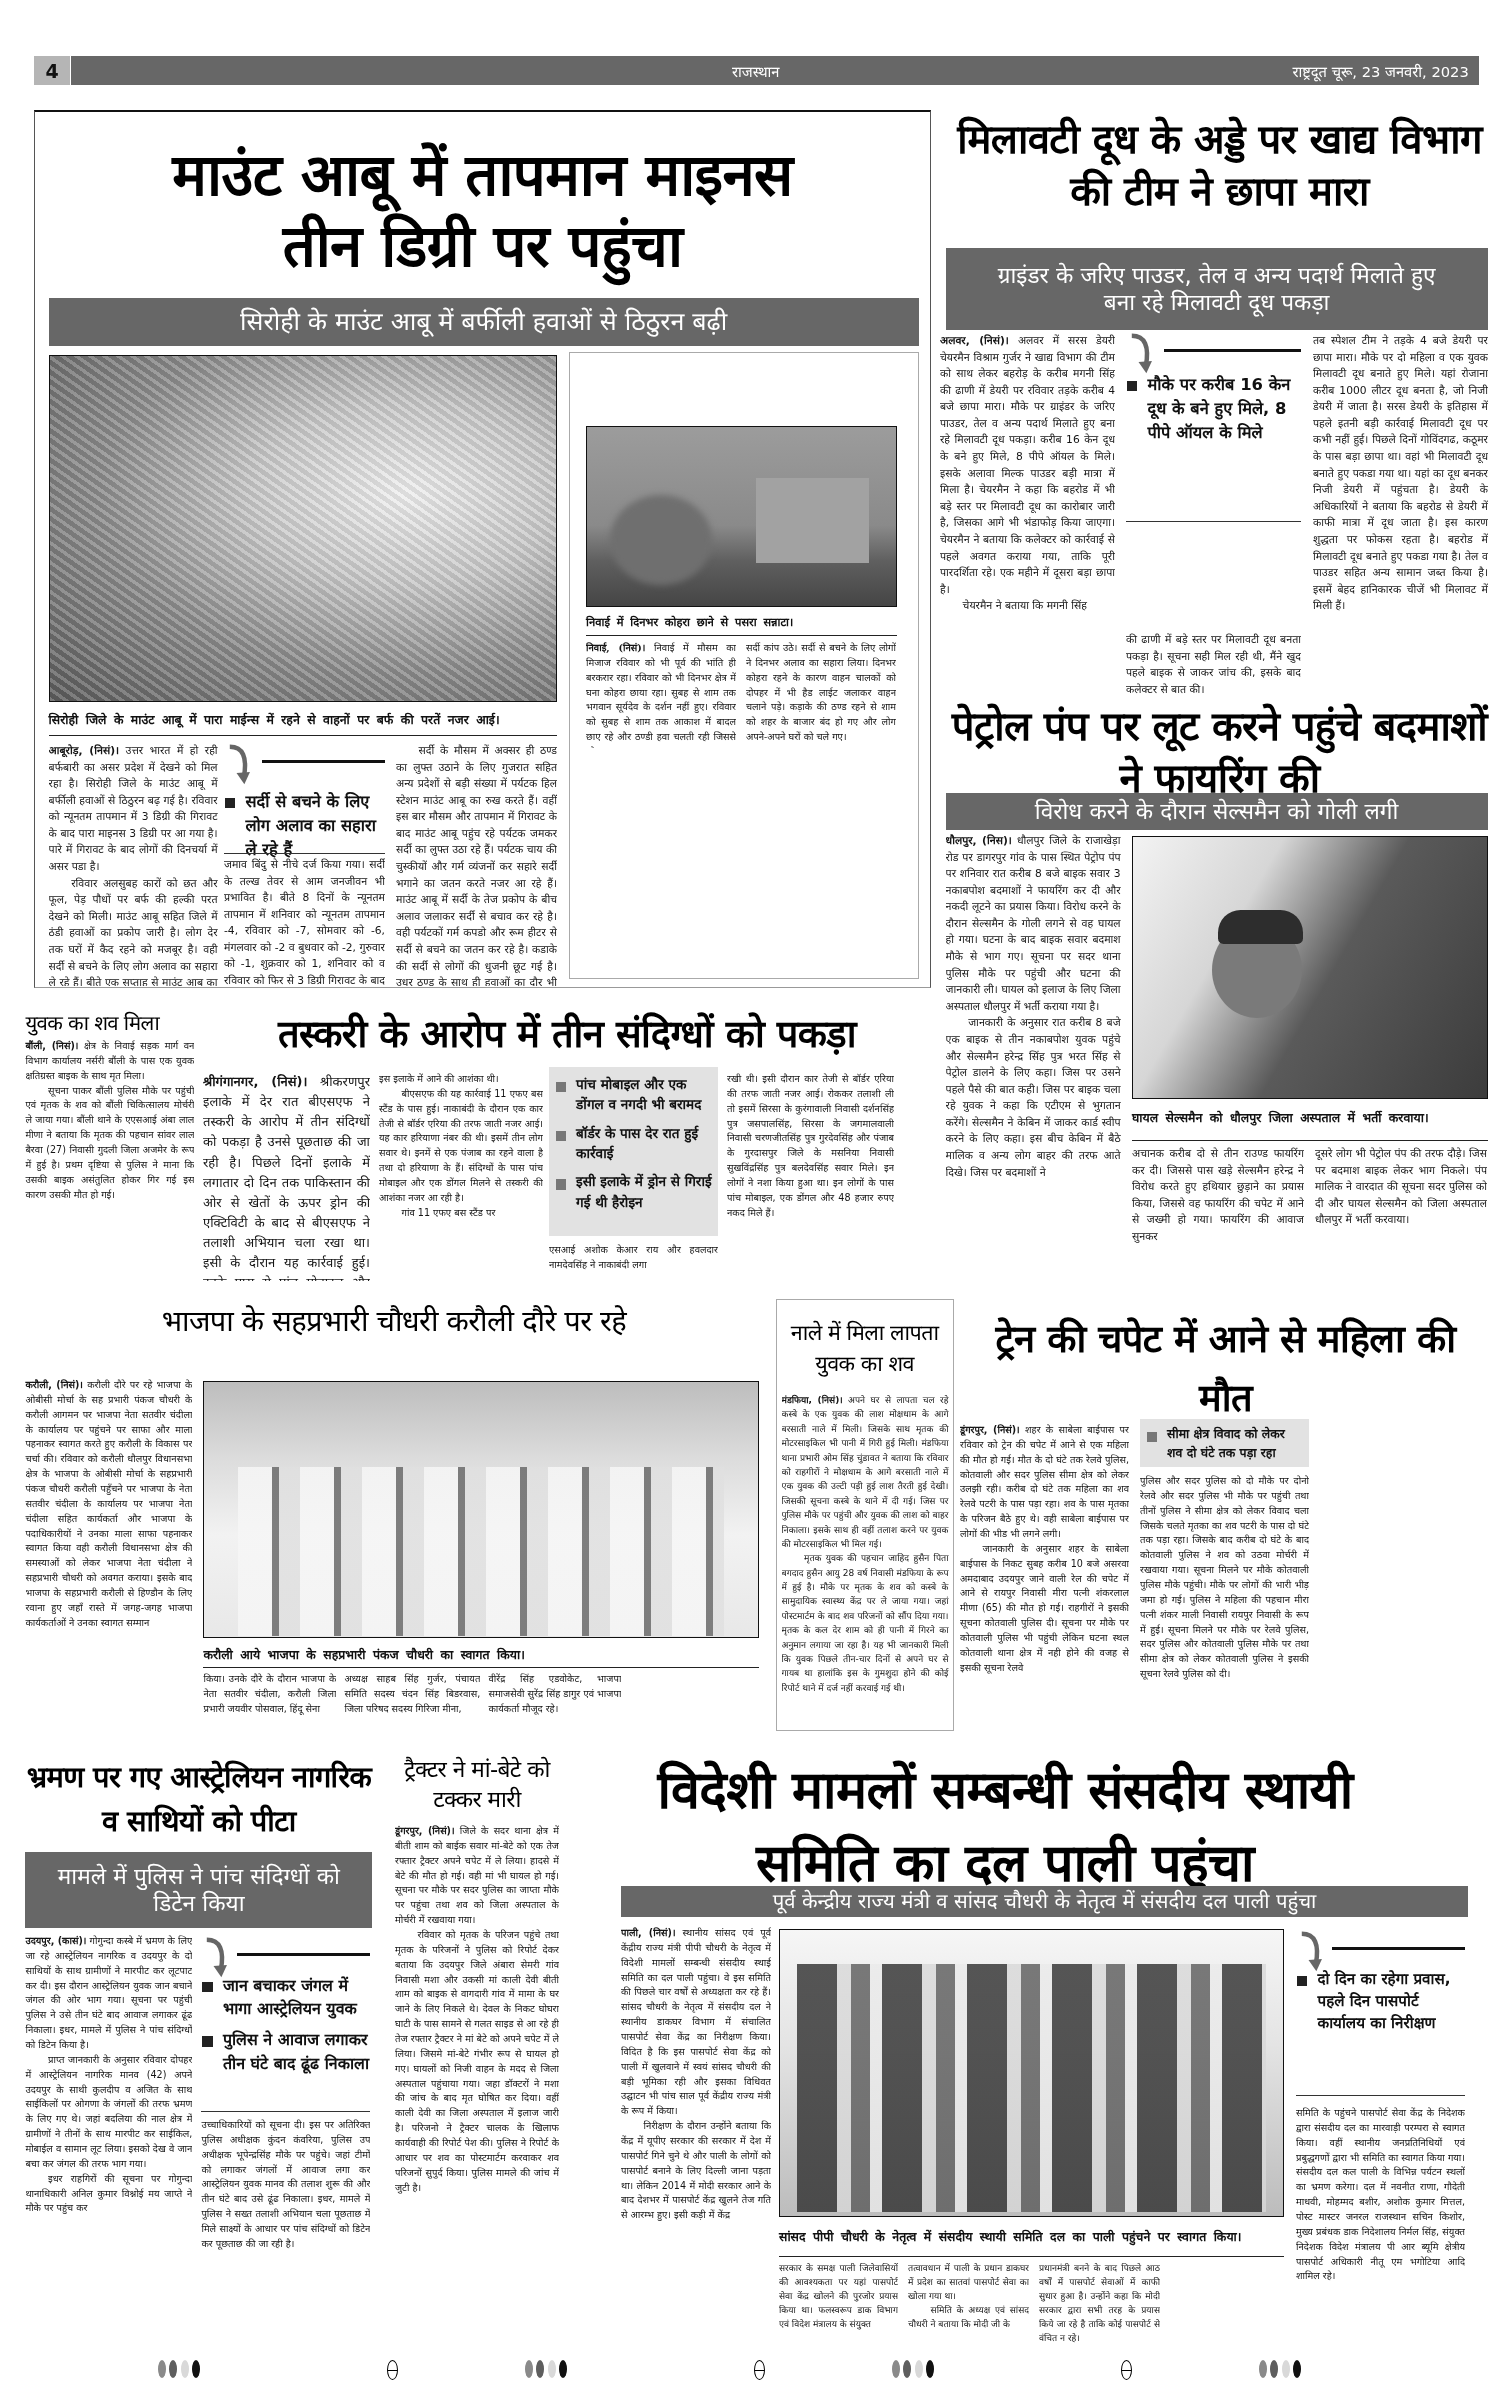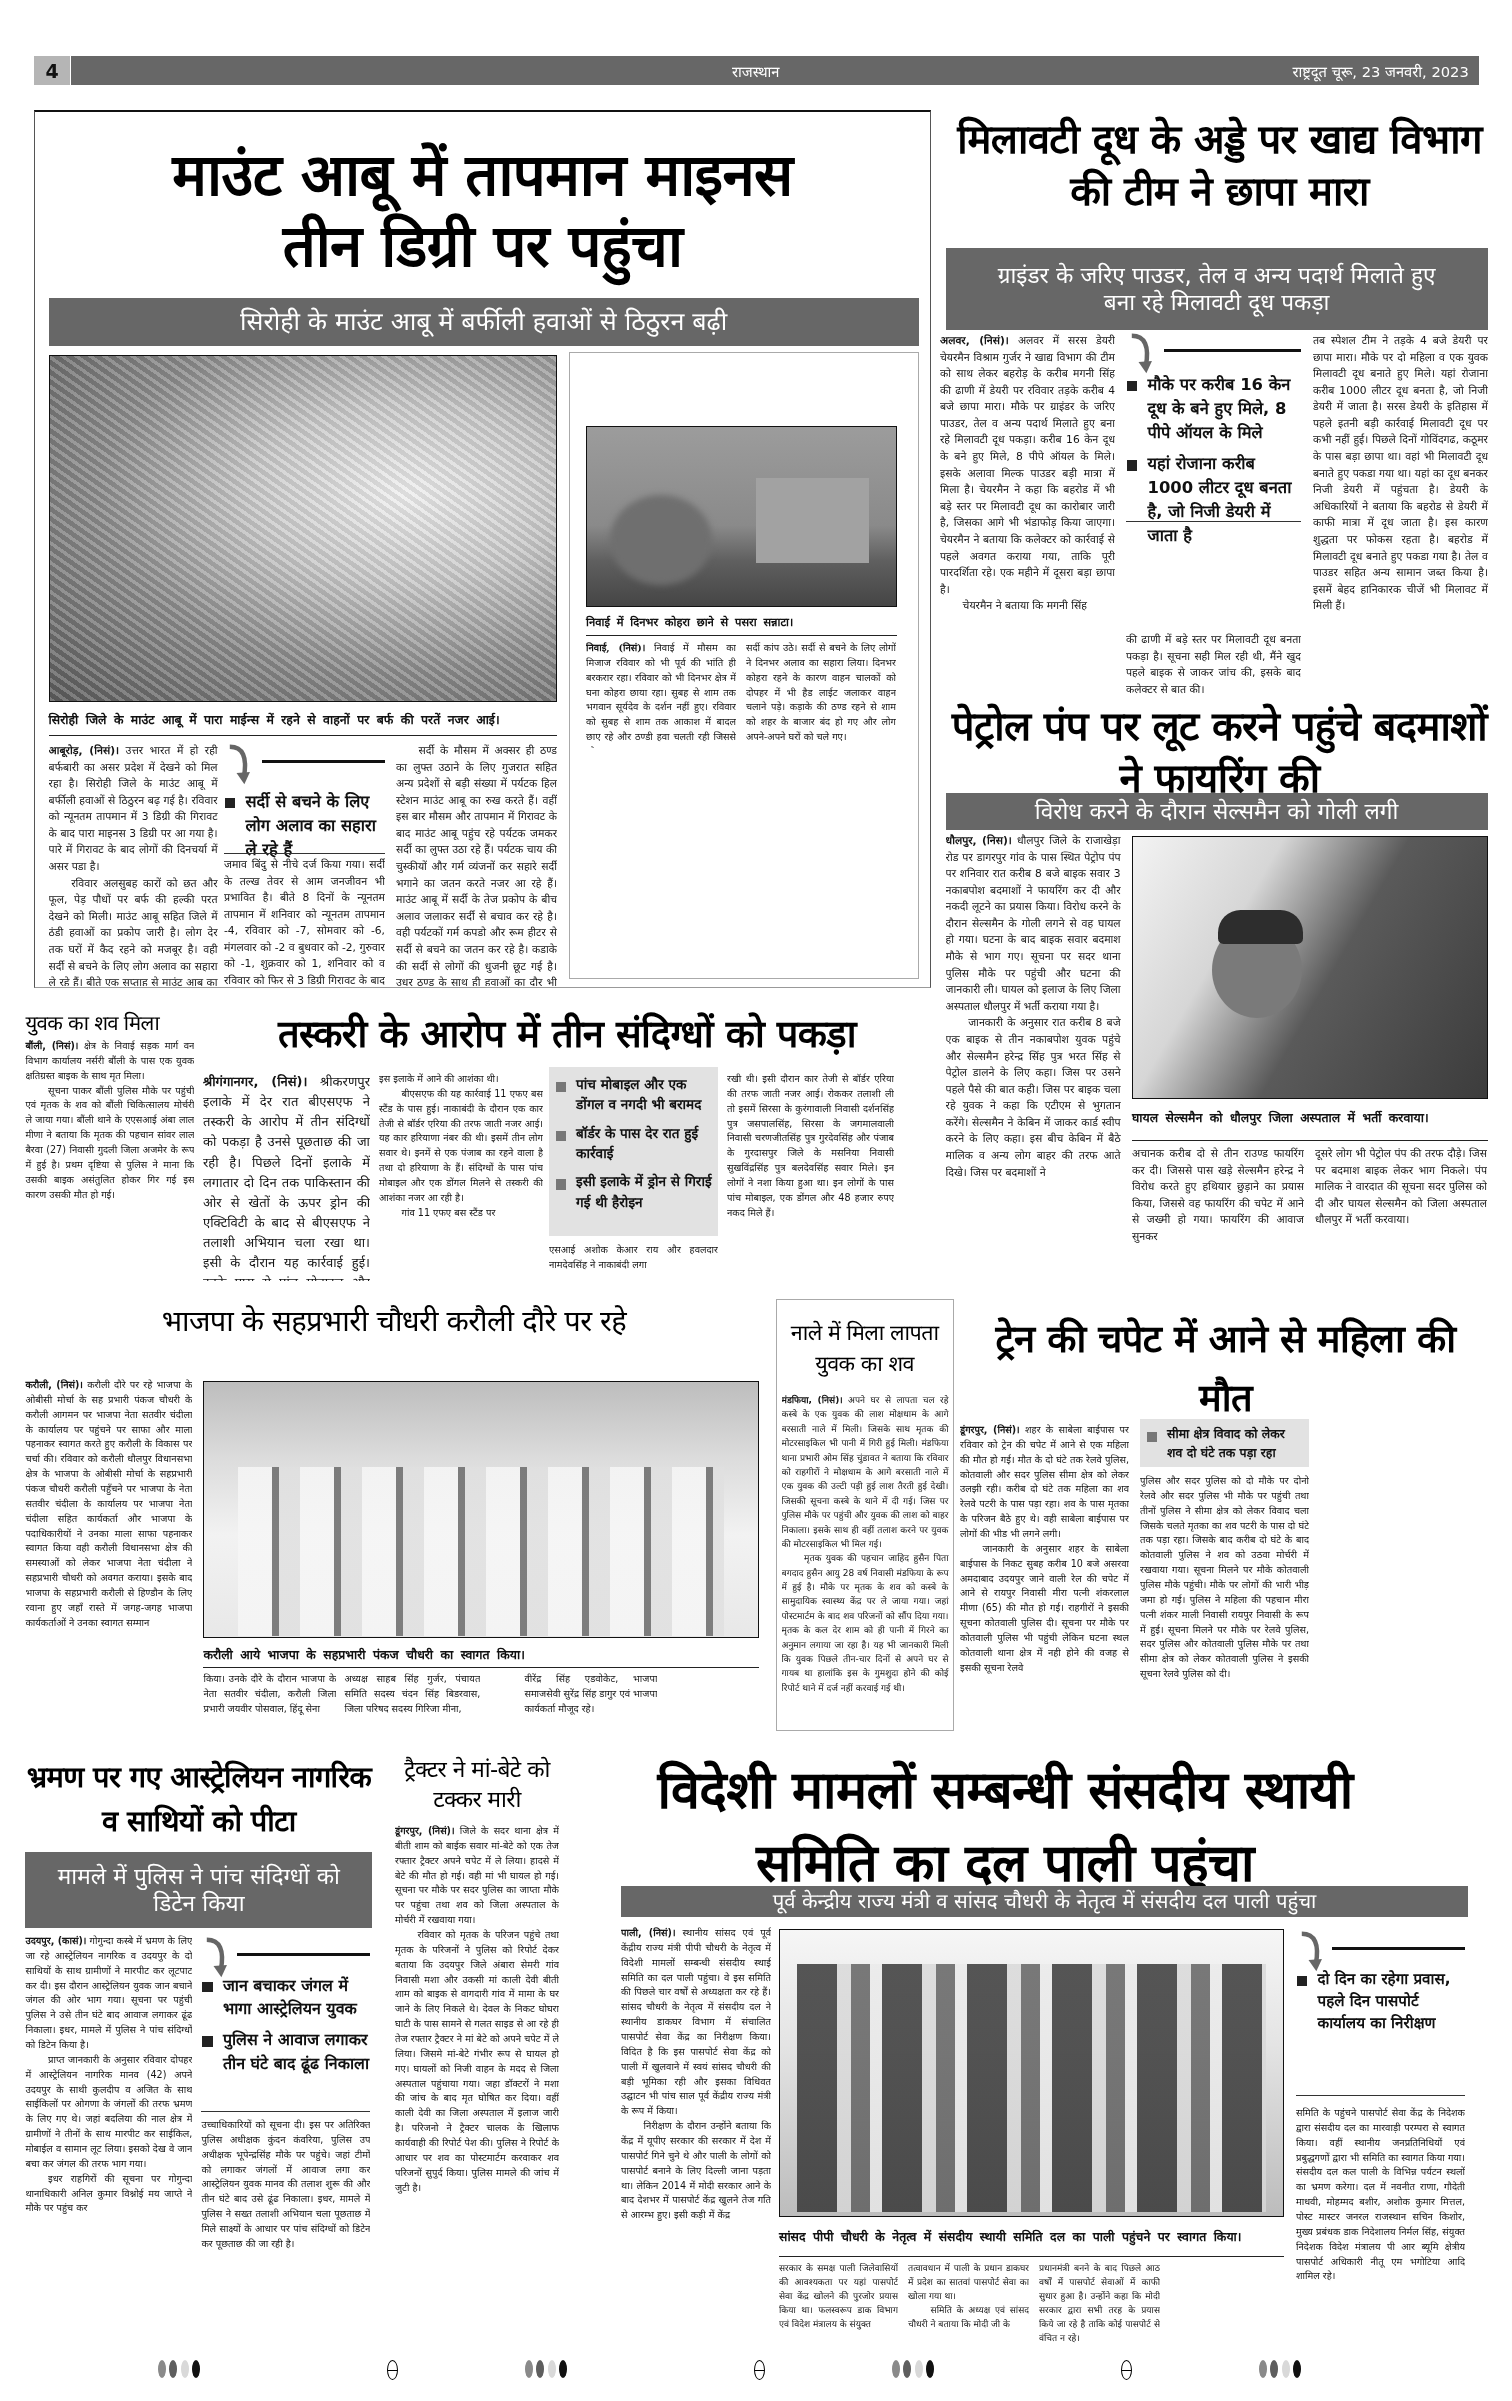--- a/index.html
+++ b/index.html
@@ -100,21 +100,20 @@
     <p>चेयरमैन ने बताया कि मगनी सिंह</p>
   </div>
   <div class="abs" style="left:186px;top:223px;width:175px;height:181px;">
     <svg class="arrow" viewBox="0 0 60 75" style="position:absolute;left:0;top:0;">
         <path d="M10 5 Q45 5 35 60" fill="none" stroke="#666" stroke-width="8"></path>
         <path d="M22 52 L36 72 L46 50 Z" fill="#666"></path>
       </svg>
     <div style="position:absolute;left:38px;top:16px;right:0;height:3.4px;background:#111;"></div>
     <ul class="hl" style="position:absolute;left:0;top:40px;font-size:16.4px;">
       <li>मौके पर करीब 16 केन दूध के बने हुए मिले, 8 पीपे ऑयल के मिले</li>
-      <li>यहां रोजाना करीब 1000 लीटर दूध बनता है, जो निजी डेयरी में जाता है</li>
     </ul>
     <div style="position:absolute;left:0;bottom:-8px;right:0;height:1.1px;background:#333;"></div>
   </div>
   <div class="abs body" style="left:186px;top:522px;width:175px;height:62px;">
     <p>की ढाणी में बड़े स्तर पर मिलावटी दूध बनता पकड़ा है। सूचना सही मिल रही थी, मैंने खुद पहले बाइक से जाकर जांच की, इसके बाद कलेक्टर से बात की।</p>
   </div>
   <div class="abs body" style="left:373px;top:223px;width:175px;height:361px;">
     <p>तब स्पेशल टीम ने तड़के 4 बजे डेयरी पर छापा मारा। मौके पर दो महिला व एक युवक मिलावटी दूध बनाते हुए मिले। यहां रोजाना करीब 1000 लीटर दूध बनता है, जो निजी डेयरी में जाता है। सरस डेयरी के इतिहास में पहले इतनी बड़ी कार्रवाई मिलावटी दूध पर कभी नहीं हुई। पिछले दिनों गोविंदगढ, कठूमर के पास बड़ा छापा था। वहां भी मिलावटी दूध बनाते हुए पकडा गया था। यहां का दूध बनकर निजी डेयरी में पहुंचता है। डेयरी के अधिकारियों ने बताया कि बहरोड से डेयरी में काफी मात्रा में दूध जाता है। इस कारण शुद्धता पर फोकस रहता है। बहरोड में मिलावटी दूध बनाते हुए पकडा गया है। तेल व पाउडर सहित अन्य सामान जब्त किया है। इसमें बेहद हानिकारक चीजें भी मिलावट में मिली हैं।</p>
   </div>
 </div>
@@ -182,21 +181,21 @@
     <div style="position:absolute;left:34px;top:85px;width:486px;height:169px;background:repeating-linear-gradient(90deg,#f6f6f6 0 34px,#6a6a6a 34px 41px,#e0e0e0 41px 62px);opacity:0.85;"></div>
   </div>
   <div class="abs caption" style="left:178px;top:353px;width:556px;">करौली आये भाजपा के सहप्रभारी पंकज चौधरी का स्वागत किया।</div>
   <div class="abs rule" style="left:178px;top:374px;width:556px;height:1.1px;"></div>
   <div class="abs body" style="left:178px;top:379px;width:133px;height:62px;font-size:9.6px;">
     <p>किया। उनके दौरे के दौरान भाजपा के नेता सतवीर चंदीला, करौली जिला प्रभारी जयवीर पोसवाल, हिंदू सेना</p>
   </div>
   <div class="abs body" style="left:319px;top:379px;width:136px;height:62px;font-size:9.6px;">
     <p>अध्यक्ष साहब सिंह गुर्जर, पंचायत समिति सदस्य चंदन सिंह बिडरवास, जिला परिषद सदस्य गिरिजा मीना,</p>
   </div>
-  <div class="abs body" style="left:463px;top:379px;width:133px;height:62px;font-size:9.6px;margin-left:36px;">
+  <div class="abs body" style="left:463px;top:379px;width:133px;height:62px;font-size:9.6px;">
     <p>वीरेंद्र सिंह एडवोकेट, भाजपा समाजसेवी सुरेंद्र सिंह डागुर एवं भाजपा कार्यकर्ता मौजूद रहे।</p>
   </div>
 </div>
 
 <div class="abs box" style="left:776px;top:1299px;width:178px;height:432px;">
   <div class="abs head" style="left:5.6px;top:17px;width:164px;font-size:21.5px;font-weight:normal;line-height:1.45;">नाले में मिला लापता युवक का शव</div>
   <div class="abs body" style="left:4.5px;top:93px;width:167px;height:333px;font-size:9px;line-height:1.6;">
     <p><span class="lead">मंडफिया, (निसं)।</span> <span>अपने घर से लापता चल रहे कस्बे के एक युवक की लाश मोक्षधाम के आगे बरसाती नाले में मिली। जिसके साथ मृतक की मोटरसाइकिल भी पानी में गिरी हुई मिली। मंडफिया थाना प्रभारी ओम सिंह चुंडावत ने बताया कि रविवार को राहगीरों ने मोक्षधाम के आगे बरसाती नाले में एक युवक की उल्टी पड़ी हुई लाश तैरती हुई देखी। जिसकी सूचना कस्बे के थाने में दी गई। जिस पर पुलिस मौके पर पहुंची और युवक की लाश को बाहर निकाला। इसके साथ ही वहीं तलाश करने पर युवक की मोटरसाइकिल भी मिल गई।</span></p>
     <p>मृतक युवक की पहचान जाहिद हुसैन पिता बगदाद हुसैन आयु 28 वर्ष निवासी मंडफिया के रूप में हुई है। मौके पर मृतक के शव को कस्बे के सामुदायिक स्वास्थ्य केंद्र पर ले जाया गया। जहां पोस्टमार्टम के बाद शव परिजनों को सौंप दिया गया। मृतक के कल देर शाम को ही पानी में गिरने का अनुमान लगाया जा रहा है। यह भी जानकारी मिली कि युवक पिछले तीन-चार दिनों से अपने घर से गायब था हालांकि इस के गुमशुदा होने की कोई रिपोर्ट थाने में दर्ज नहीं करवाई गई थी।</p>
   </div>

